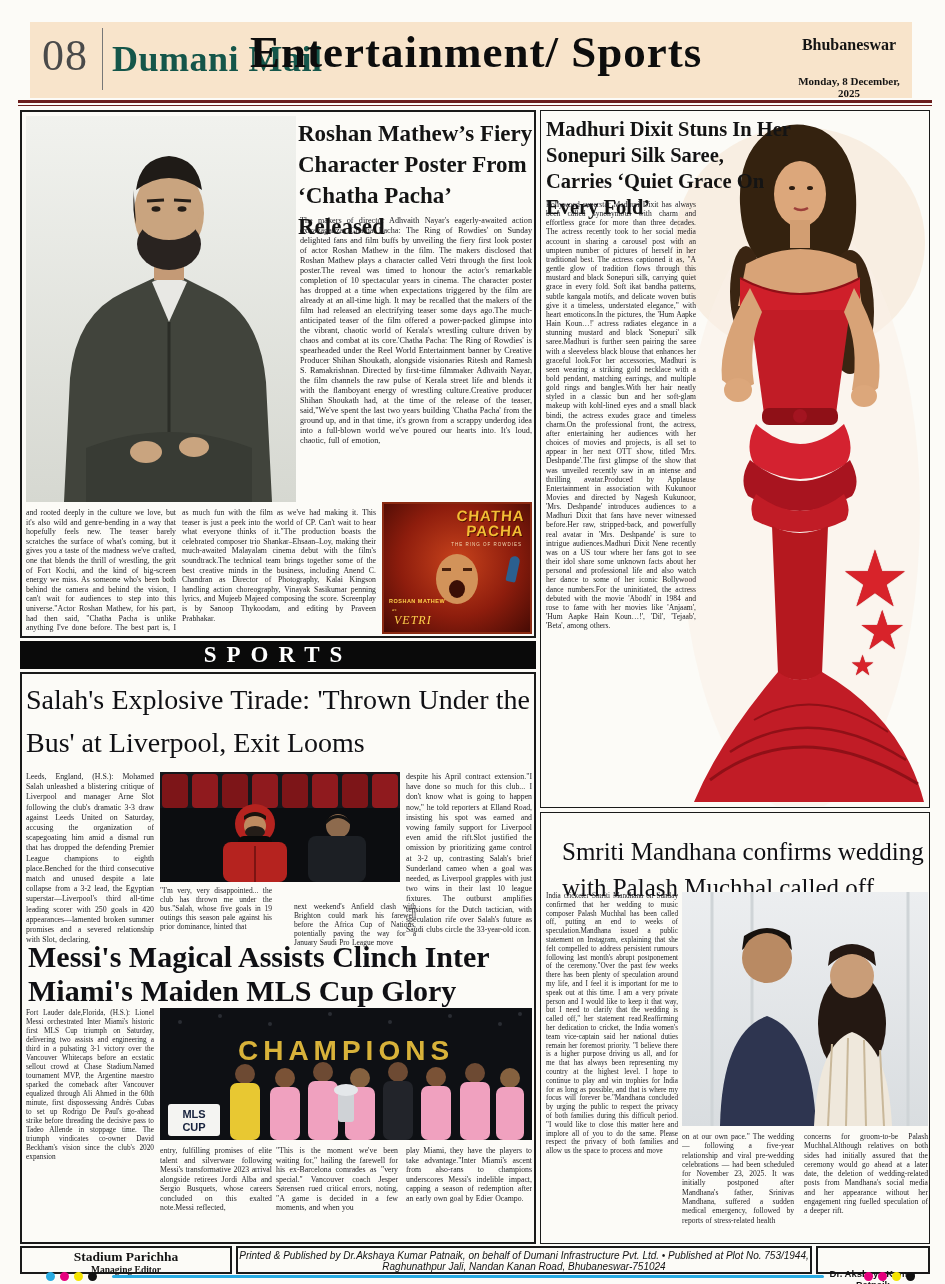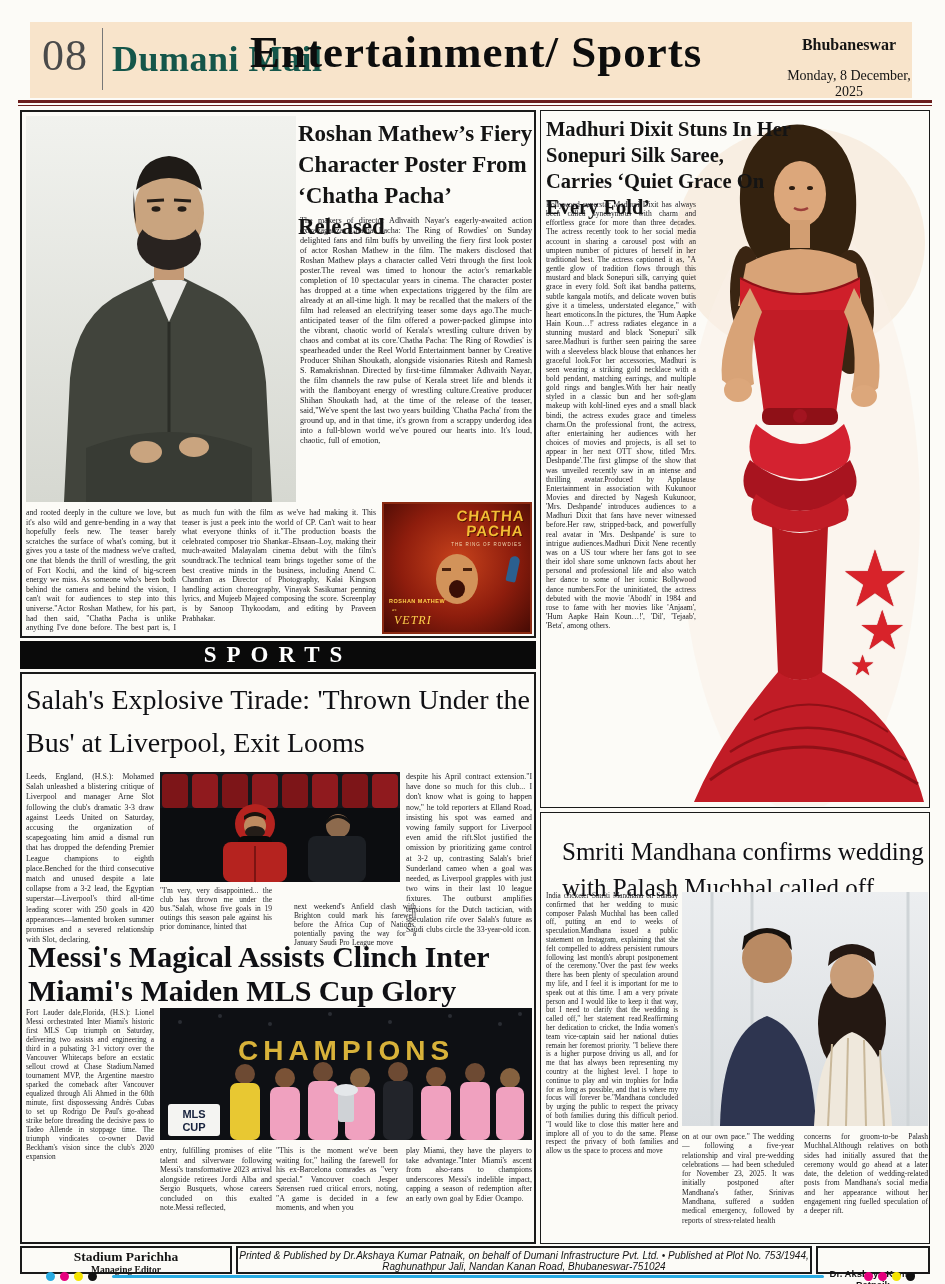--- a/index.html
+++ b/index.html
@@ -7,21 +7,21 @@
   .abs{position:absolute;}
   .box{border:2px solid #1a1a1a;box-sizing:border-box;}
   .jtxt{text-align:justify;overflow:hidden;color:#1b1b20;word-spacing:.5px;}
   .mastband{left:30px;top:22px;width:882px;height:76px;background:#f8e4cb;}
   .pagenum{left:42px;top:30px;font-size:44px;color:#4a4a4a;font-weight:400;letter-spacing:1px;}
   .mastrule{left:102px;top:28px;width:1px;height:62px;background:#777;}
   .papername{left:112px;top:38px;font-size:36px;font-weight:bold;color:#15564a;letter-spacing:.5px;}
   .sectiontitle{left:250px;top:26px;width:530px;font-size:45px;font-weight:bold;color:#0d0d0d;letter-spacing:1px;}
   .edition{left:786px;top:36px;width:126px;text-align:center;}
   .edcity{font-size:16px;font-weight:bold;}
-  .eddate{font-size:14px;font-weight:normal;margin-top:14px;}
+  .eddate{font-size:11px;font-weight:bold;margin-top:21px;}
   .ruleA{left:18px;top:100px;width:914px;height:2.5px;background:#6b1d1d;}
   .ruleB{left:18px;top:104.5px;width:914px;height:1.2px;background:#6b1d1d;}
   .headline-c{font-weight:bold;text-align:left;}
   .r-head{left:296px;top:116px;width:236px;font-size:23px;line-height:31px;z-index:2;}
   .r-body{left:300px;top:216px;width:232px;height:284px;font-size:8.2px;line-height:10px;}
   .r-cola{left:26px;top:508px;width:150px;height:124px;font-size:7.8px;line-height:9.6px;}
   .r-colb{left:182px;top:508px;width:194px;height:124px;font-size:7.8px;line-height:9.6px;}
   .poster{left:382px;top:502px;width:150px;height:132px;background:radial-gradient(ellipse at 50% 45%,#c8431c 0%,#8e1d0d 55%,#470b04 100%);border:2px solid #8a2a12;box-sizing:border-box;overflow:hidden;}
   .poster-title{position:absolute;right:6px;top:4px;text-align:right;font-family:"Liberation Sans",sans-serif;font-weight:bold;color:#f3bd34;text-shadow:1px 1px 0 #4d0d04;transform:skew(-4deg);line-height:15px;font-size:15px;letter-spacing:1px;}
   .poster-sub{position:absolute;right:8px;top:38px;font-size:4.5px;color:#f0d9b0;letter-spacing:1px;font-family:"Liberation Sans",sans-serif;}

